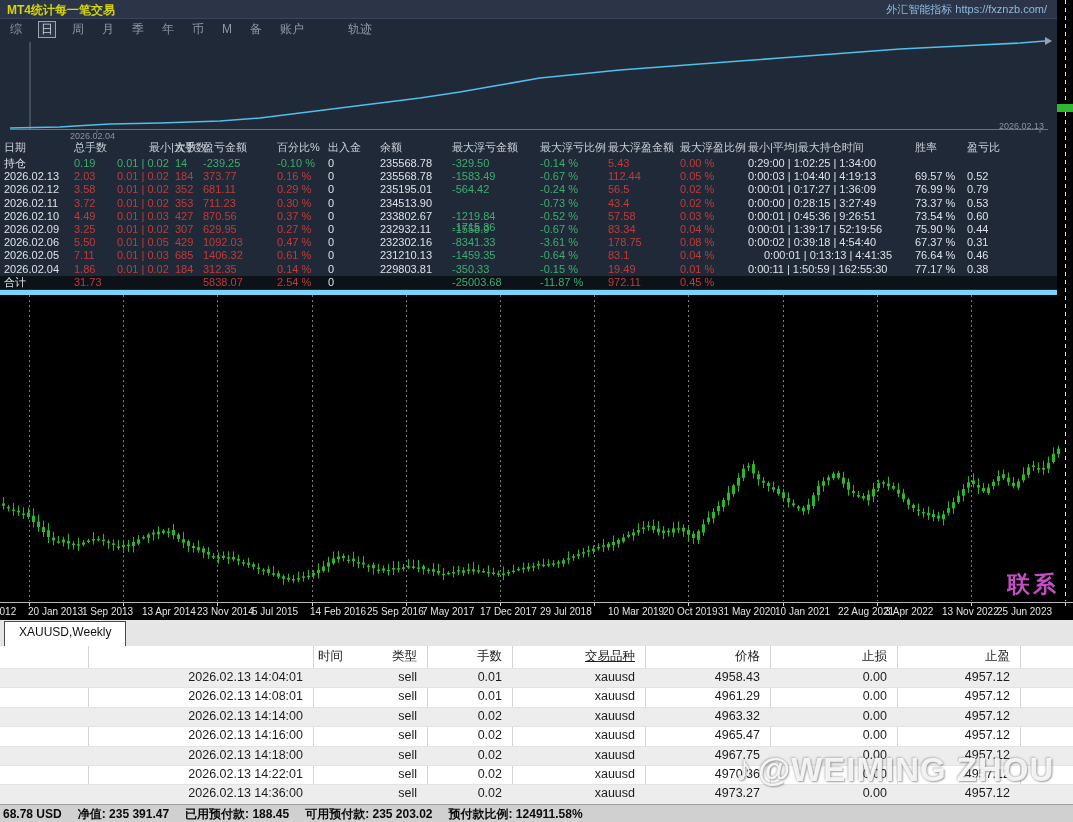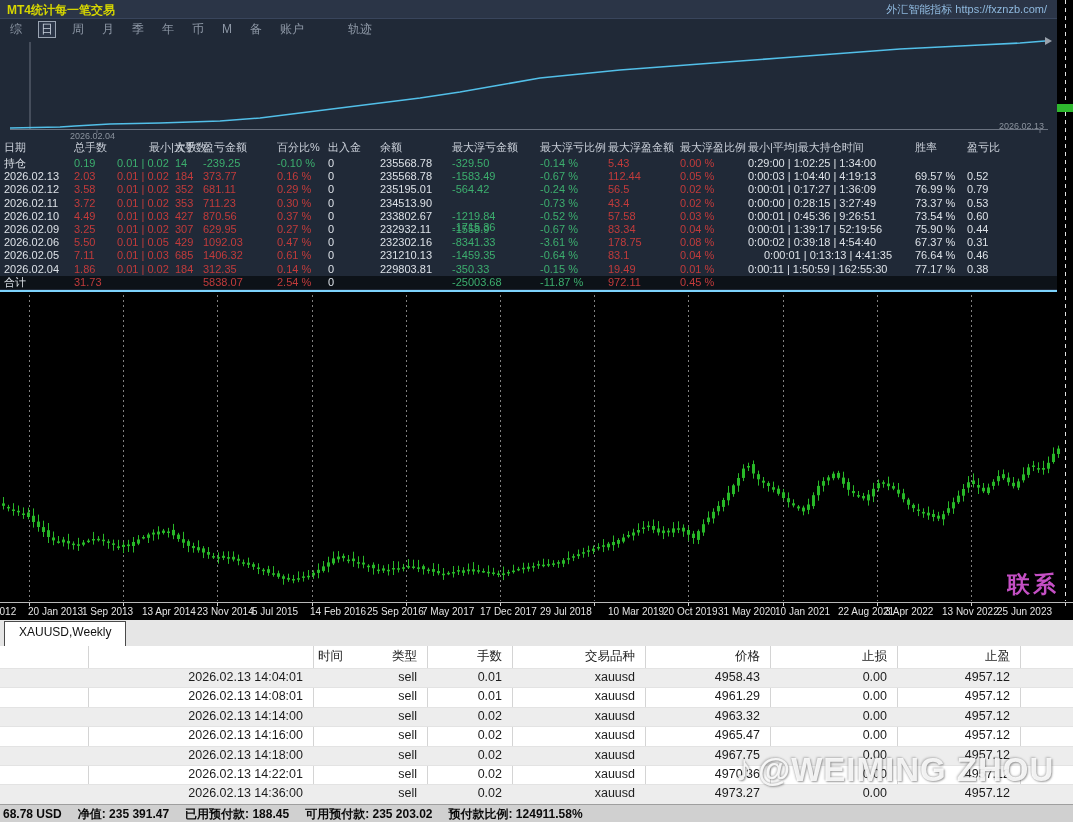--- a/index.html
+++ b/index.html
@@ -8,21 +8,21 @@
   
   #price-chart{position:absolute;left:0;top:0;width:1073px;height:602px;background:#000;}
   #contact-mark{position:absolute;left:1007px;top:569px;width:66px;overflow:hidden;white-space:nowrap;
         font-size:23px;font-weight:bold;letter-spacing:3px;color:#c44fc4;}
   #axis-row{position:absolute;left:0;top:602px;width:1073px;height:18px;background:#000;
         border-top:1px solid #b9b9b9;}
   .axis-label{position:absolute;top:3px;font-size:10px;color:#e4e4e4;white-space:nowrap;}
   .axis-tick{position:absolute;top:0;width:1px;height:3px;background:#cfcfcf;}
   
   #panel{position:absolute;left:0;top:0;width:1057px;height:290px;background:#202937;
-        border-bottom:2px solid #7dd3fc;overflow:hidden;}
+        border-bottom:5px solid #7dd3fc;overflow:hidden;}
   #title-bar{position:absolute;left:0;top:0;width:100%;height:18px;background:#2b3547;
         border-bottom:1px solid #394souffle;}
   #title-bar{border-bottom:1px solid #39455c;}
   #win-title{position:absolute;left:7px;top:2px;font-size:12px;font-weight:bold;color:#d6d600;}
   #brand{position:absolute;right:10px;top:2px;font-size:11px;color:#8fb9de;cursor:pointer;}
   #menu-bar{position:absolute;left:8px;top:20px;height:18px;display:flex;align-items:center;gap:14px;}
   .menu-item{font-size:12px;color:#8e98a6;line-height:15px;padding:0 2px;cursor:pointer;}
   .menu-item.active{border:1px solid #9aa4b2;background:#2b3547;color:#c7d0dc;}
   .menu-item.gap{margin-left:26px;}
   #equity-svg{position:absolute;left:0;top:0;}
@@ -759,21 +759,21 @@
       <div class="tt-vline" style="left: 427px;"></div>
       <div class="tt-vline" style="left: 512px;"></div>
       <div class="tt-vline" style="left: 645px;"></div>
       <div class="tt-vline" style="left: 770px;"></div>
       <div class="tt-vline" style="left: 897px;"></div>
       <div class="tt-vline" style="left: 1020px;"></div>
       <div class="tt-row tt-head" style="top: 0px; height: 22px;">
         <span class="tt-cell" style="left: 88px; width: 215px; padding-left: 40px;">时间</span>
         <span class="tt-cell" style="left: 313px; width: 104px;">类型</span>
         <span class="tt-cell" style="left: 427px; width: 75px;">手数</span>
-        <span class="tt-cell" style="left: 512px; width: 123px;">交易品种</span>
+        <span class="tt-cell" style="left: 512px; width: 123px; text-decoration: underline;">交易品种</span>
         <span class="tt-cell" style="left: 645px; width: 115px;">价格</span>
         <span class="tt-cell" style="left: 770px; width: 117px;">止损</span>
         <span class="tt-cell" style="left: 897px; width: 113px;">止盈</span>
       </div>
       <div class="tt-row stripe" style="top: 22px; height: 19.4px;">
         <span class="tt-cell" style="left: 88px; width: 215px;">2026.02.13 14:04:01</span>
         <span class="tt-cell" style="left: 313px; width: 104px;">sell</span>
         <span class="tt-cell" style="left: 427px; width: 75px;">0.01</span>
         <span class="tt-cell" style="left: 512px; width: 123px;">xauusd</span>
         <span class="tt-cell" style="left: 645px; width: 115px;">4958.43</span>

